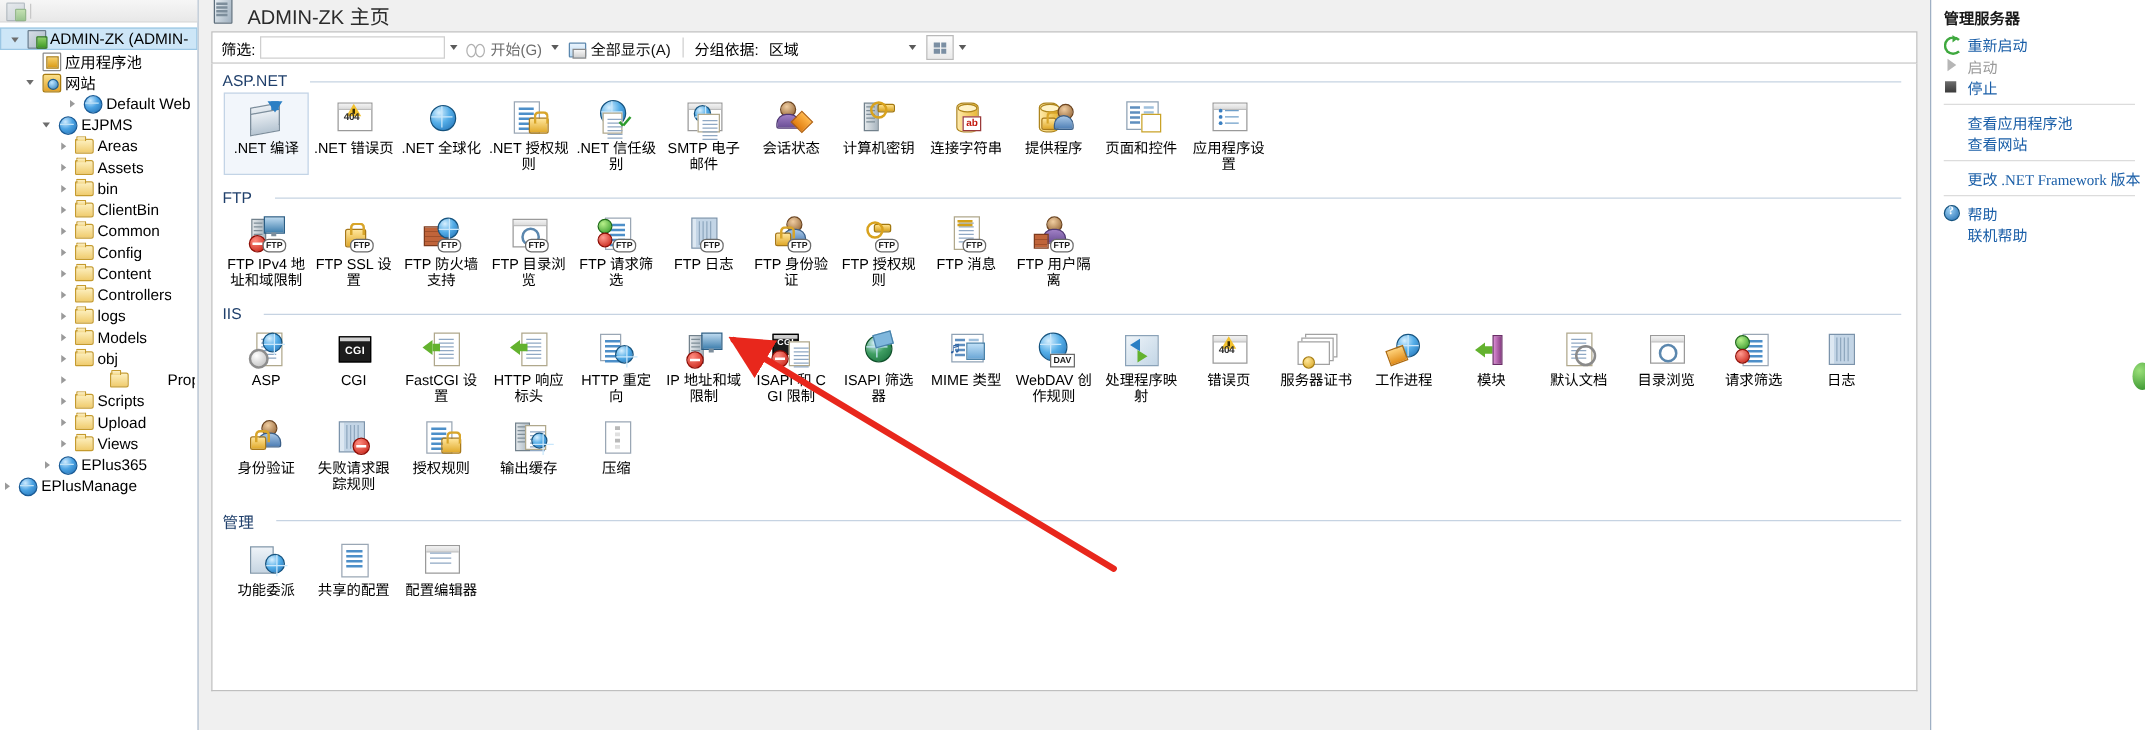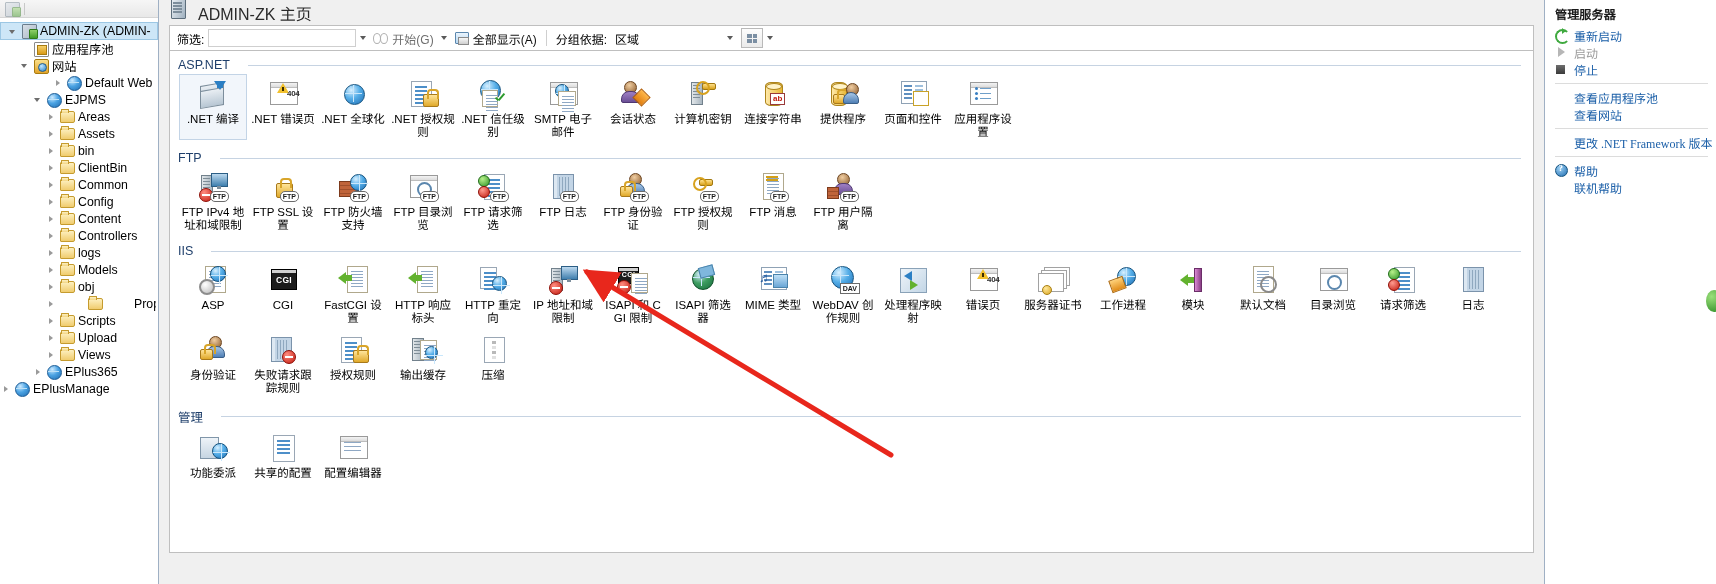--- a/index.html
+++ b/index.html
@@ -154,21 +154,21 @@
     padding: 0 2px;
     box-sizing: border-box;
   }
   .fb-input input {
     border: none; outline: none; width: 100%;
     font-size: 12px; font-family: inherit; background: transparent;
   }
   .caret-dn { width:0;height:0;border-left:3.5px solid transparent;border-right:3.5px solid transparent;
     border-top:4px solid #5a5a5a; margin:0 4px;}
   .fb-btn {
-    display: flex; align-items: center; gap: 3px;
+    display: flex; align-items: flex-end; gap: 3px;
     padding: 1px 3px; white-space: nowrap; color: #6e6e6e;
   }
   .fb-btn.on { color:#111; }
   .fb-icon-start { width:16px;height:14px;position:relative;opacity:.55;}
   .fb-icon-start::before{content:"";position:absolute;left:0;top:2px;width:6px;height:9px;border:1.5px solid #707070;border-radius:50%;}
   .fb-icon-start::after{content:"";position:absolute;left:7px;top:2px;width:6px;height:9px;border:1.5px solid #707070;border-radius:50%;}
   .fb-icon-showall{width:16px;height:14px;position:relative;}
   .fb-icon-showall::before{content:"";position:absolute;left:1px;top:1px;width:12px;height:10px;
     background:linear-gradient(#eaf4fd,#b9d9f2);border:1px solid #5b87ae;border-radius:1px;}
   .fb-icon-showall::after{content:"";position:absolute;left:4px;top:6px;width:9px;height:6px;
@@ -221,21 +221,21 @@
     background:linear-gradient(#f3f3f3,#dcdcdc);border-bottom:1px solid #bdbdbd;}
   .globe{position:absolute;width:19px;height:19px;border-radius:50%;
     background:radial-gradient(circle at 33% 27%,#d8f0ff 0%,#55aee8 45%,#1d6cb2 100%);
     border:1px solid #15537f;}
   .globe::after{content:"";position:absolute;left:0;top:8px;width:17px;height:1px;background:#c9e7fb;}
   .globe::before{content:"";position:absolute;left:8px;top:0;width:1px;height:17px;background:#c9e7fb;}
   .lock{position:absolute;width:14px;height:11px;border-radius:2px;
     background:linear-gradient(#ffe59a,#e0a92a);border:1px solid #a8791a;}
   .lock::before{content:"";position:absolute;left:3px;top:-6px;width:8px;height:8px;border:2px solid #d8a52a;
     border-bottom:none;border-radius:4px 4px 0 0;background:transparent;}
-  .badge404{position:absolute;left:21px;top:11px;font-size:8px;font-weight:bold;color:#2f2f2f;letter-spacing:-.3px;}
+  .badge404{position:absolute;left:9px;top:11px;font-size:8px;font-weight:bold;color:#2f2f2f;letter-spacing:-.3px;}
   .warn{position:absolute;left:11px;top:5px;width:0;height:0;border-left:6px solid transparent;
     border-right:6px solid transparent;border-bottom:10px solid #f2c12e;}
   .warn::after{content:"";position:absolute;left:-1px;top:4px;width:2px;height:4px;background:#3a2c00;}
   .stack{position:absolute;left:4px;top:6px;width:22px;height:16px;
     background:linear-gradient(#e9eef3,#b7c6d3);border:1px solid #7d8e9c;transform:skewY(-10deg);}
   .arrowdn{position:absolute;left:18px;top:3px;width:0;height:0;border-left:6px solid transparent;
     border-right:6px solid transparent;border-top:9px solid #2b7fc4;}
   .arrowdn::before{content:"";position:absolute;left:-3px;top:-9px;width:6px;height:7px;background:#2b7fc4;}
   .person{position:absolute;width:11px;height:11px;border-radius:50%;
     background:radial-gradient(circle at 40% 30%,#f0cda1,#8a5a2b);border:1px solid #6d4520;}

